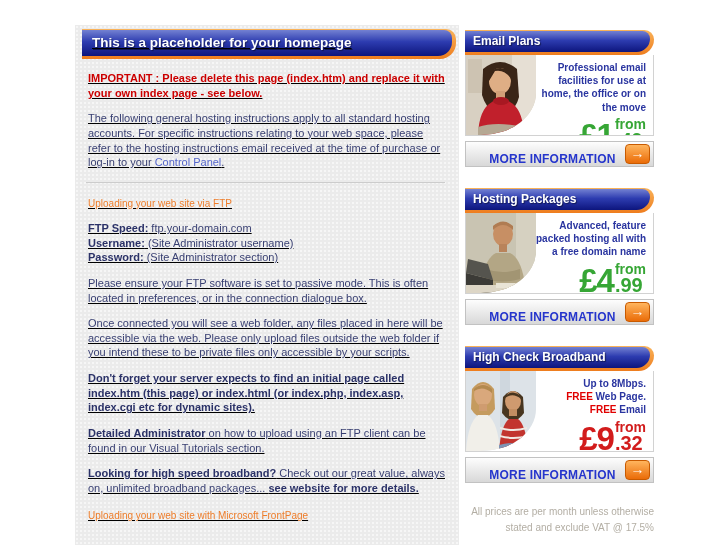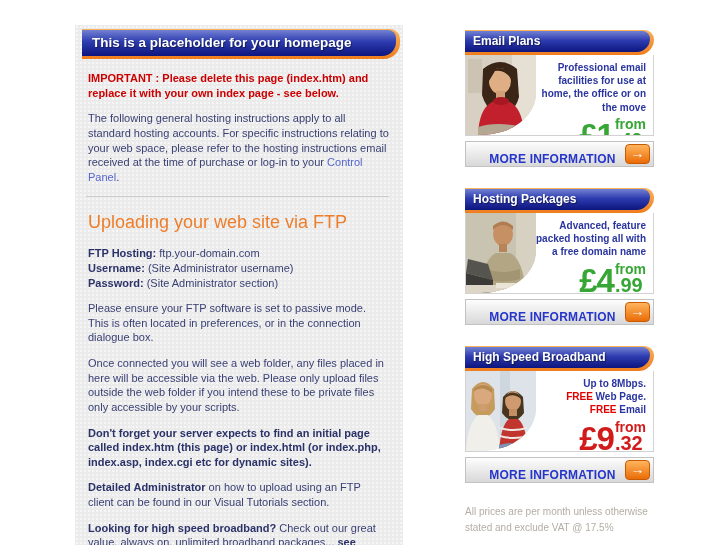--- a/index.html
+++ b/index.html
@@ -3,24 +3,25 @@
 <meta charset="utf-8">
 <style>
   html,body { margin:0; padding:0; }
   body {
     width:727px; height:545px; position:relative; overflow:hidden;
     background:#ffffff; font-family:"Liberation Sans", sans-serif;
   }
 
   
   .main-panel {
-    position:absolute; left:75px; top:25px; width:328px; height:520px;
+    position:absolute; left:75px; top:25px; width:384px; height:520px;
     background-color:#ebebeb;
     background-image:radial-gradient(#f6f6f6 1px, transparent 1px);
     background-size:4px 4px;
+    text-decoration:underline;
   }
 
   
   .swoosh {
     background:linear-gradient(180deg,#f9b35a,#ee7d1e);
     border-radius:0 10px 16px 0;
     padding:1px 4px 3px 0;
   }
   .swoosh-inner {
     background:linear-gradient(180deg,#7381d2 0%,#2d3cb0 45%,#0d157d 100%);
@@ -34,21 +35,21 @@
   .content {
     padding:9px 14px 0 13px;
     color:#383f72; font-size:11px; line-height:1.33;
   }
   .content p { margin:0 0 11px 0; }
   .important { color:#cc0000; font-weight:bold; margin-top:3px !important; }
   .content a { color:#5566cc; text-decoration:none; cursor:pointer; }
   .content hr {
     border:none; border-top:1px solid #cccccc; margin:12px 0 13px -2px;
   }
-  .orange-heading { color:#ee7d2a; font-size:18px; font-weight:normal; margin:14px 0 11px; }
+  .orange-heading { color:#ee7d2a; font-size:10px; font-weight:normal; margin:14px 0 11px; }
   .content b, .content .lbl { color:#2b3268; }
   .bold-para { font-weight:bold; color:#2b3268; }
 
   
   .sidebar { position:absolute; left:465px; top:30px; width:189px; }
   .promo-box { margin-bottom:21px; }
   .promo-box .swoosh-inner { font-size:12px; padding:3px 8px 4px; }
 
   .promo-body {
     display:flex; height:80px; background:#ffffff;
@@ -79,42 +80,42 @@
     display:flex; align-items:flex-end; justify-content:center;
   }
   .more-label { color:#2535cc; font-weight:bold; font-size:12px; letter-spacing:.2px; margin-right:14px; }
   .arrow-btn {
     position:absolute; right:3px; top:2px; width:23px; height:18px;
     background:linear-gradient(180deg,#ffb55e,#ea6c08);
     border:1px solid #c85a00; border-radius:4px;
     color:#ffffff; font-weight:bold; font-size:14px; line-height:17px; text-align:center;
   }
   .disclaimer {
-    color:#b3aea4; font-size:10px; text-align:left; line-height:1.55; margin-top:12px;
+    color:#b3aea4; font-size:10px; text-align:right; line-height:1.55; margin-top:12px;
   }
 </style>
 </head>
 <body>
 
 <div class="main-panel">
   <div class="main-bar-wrap swoosh">
     <div class="swoosh-inner">This is a placeholder for your homepage</div>
   </div>
 
   <div class="content">
     <p class="important">IMPORTANT : Please delete this page (index.htm) and replace it with your own index page - see below.</p>
 
     <p><span>The following general hosting instructions apply to all standard hosting accounts. For specific instructions relating to your web space, please refer to the hosting instructions email received at the time of purchase or log-in to your </span><a>Control Panel</a><span>.</span></p>
 
     <hr>
 
     <div class="orange-heading">Uploading your web site via FTP</div>
 
     <p>
-      <b>FTP Hosting:</b><span> ftp.your-domain.com</span><br>
+      <b>FTP Speed:</b><span> ftp.your-domain.com</span><br>
       <b>Username:</b><span> (Site Administrator username)</span><br>
       <b>Password:</b><span> (Site Administrator section)</span>
     </p>
 
     <p>Please ensure your FTP software is set to passive mode. This is often located in preferences, or in the connection dialogue box.</p>
 
     <p>Once connected you will see a web folder, any files placed in here will be accessible via the web. Please only upload files outside the web folder if you intend these to be private files only accessible by your scripts.</p>
 
     <p class="bold-para">Don't forget your server expects to find an initial page called index.htm (this page) or index.html (or index.php, index.asp, index.cgi etc for dynamic sites).</p>
 
@@ -201,21 +202,21 @@
       </div>
     </div>
     <div class="more-bar">
       <span class="more-label">MORE INFORMATION</span>
       <span class="arrow-btn">→</span>
     </div>
   </div>
 
   <div class="promo-box">
     <div class="swoosh">
-      <div class="swoosh-inner">High Speed Broadband</div>
+      <div class="swoosh-inner">High Check Broadband</div>
     </div>
     <div class="promo-body">
       <div class="photo">
         <svg viewBox="0 0 70 80" preserveAspectRatio="xMidYMid slice">
           <rect width="70" height="80" fill="#dde3e8"></rect>
           <rect x="34" width="10" height="80" fill="#cfd7de"></rect>
           <path d="M6 18 Q17 4 28 18 L29 38 Q24 46 17 47 Q10 46 5 38 Z" fill="#c59b5e"></path>
           <ellipse cx="17" cy="24" rx="9" ry="11" fill="#d9a87c"></ellipse>
           <path d="M8 18 Q17 10 26 18 L26 22 Q17 14 8 20 Z" fill="#b3894e"></path>
           <rect x="13" y="33" width="8" height="7" fill="#cf9c70"></rect>

